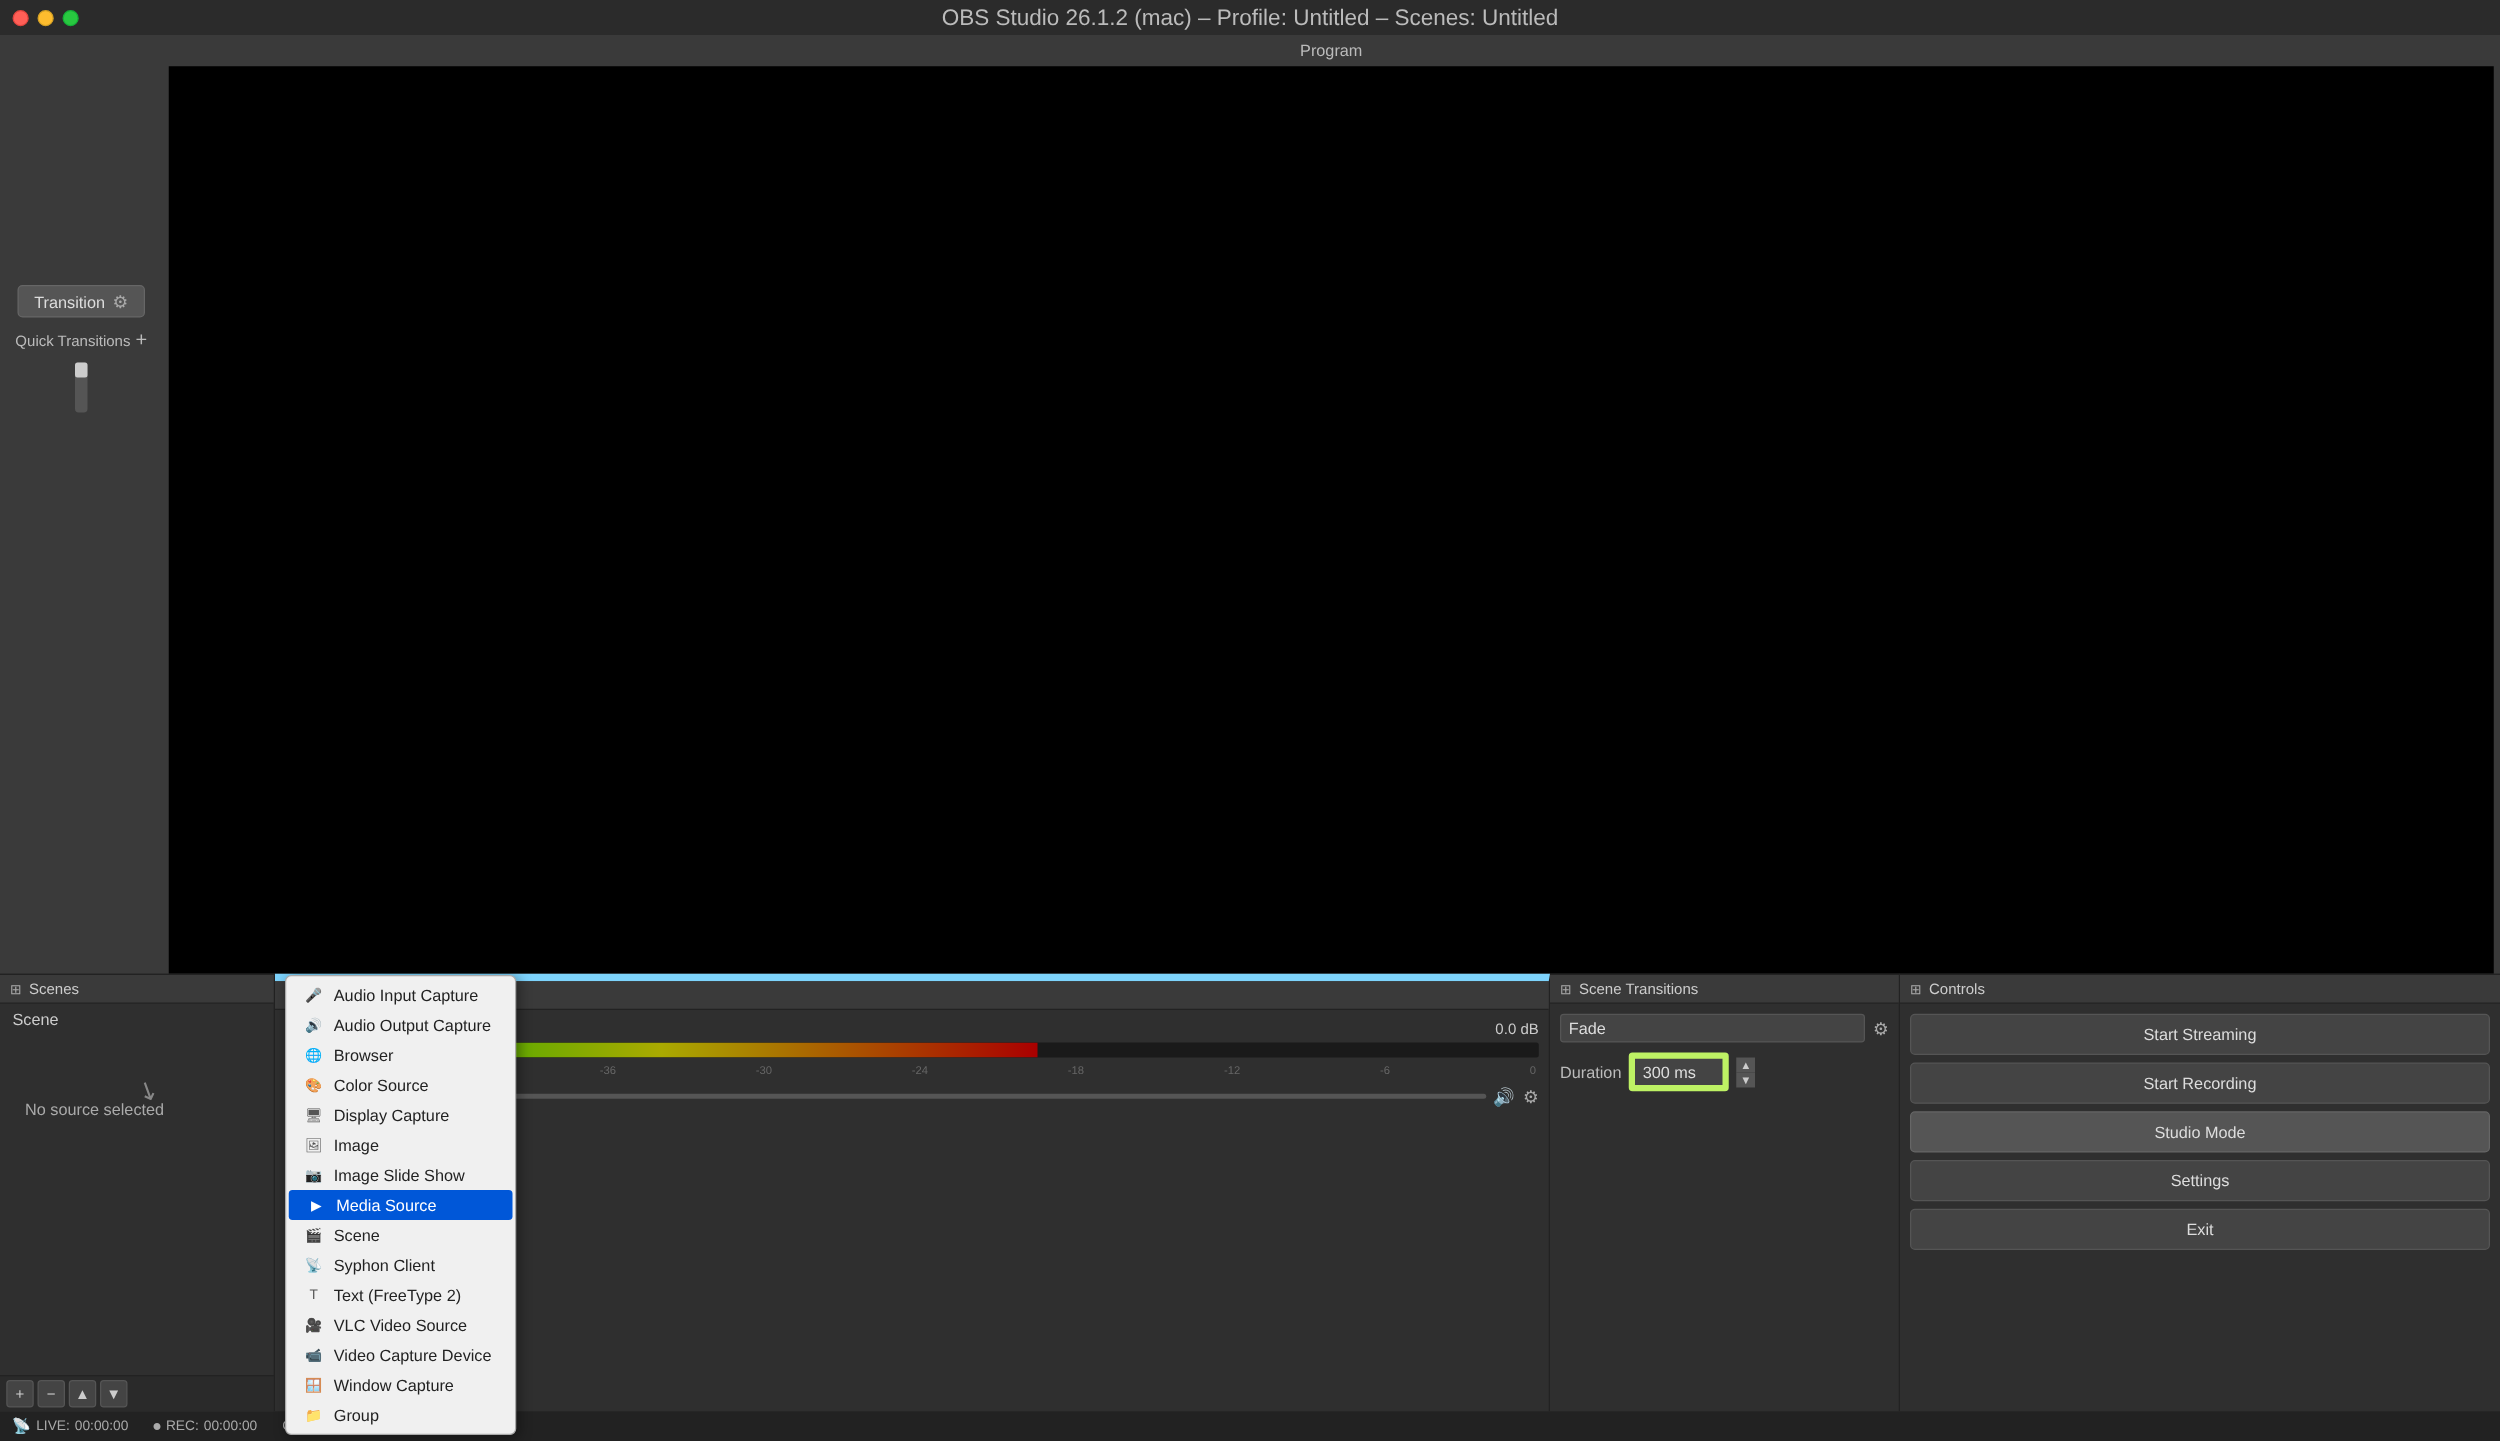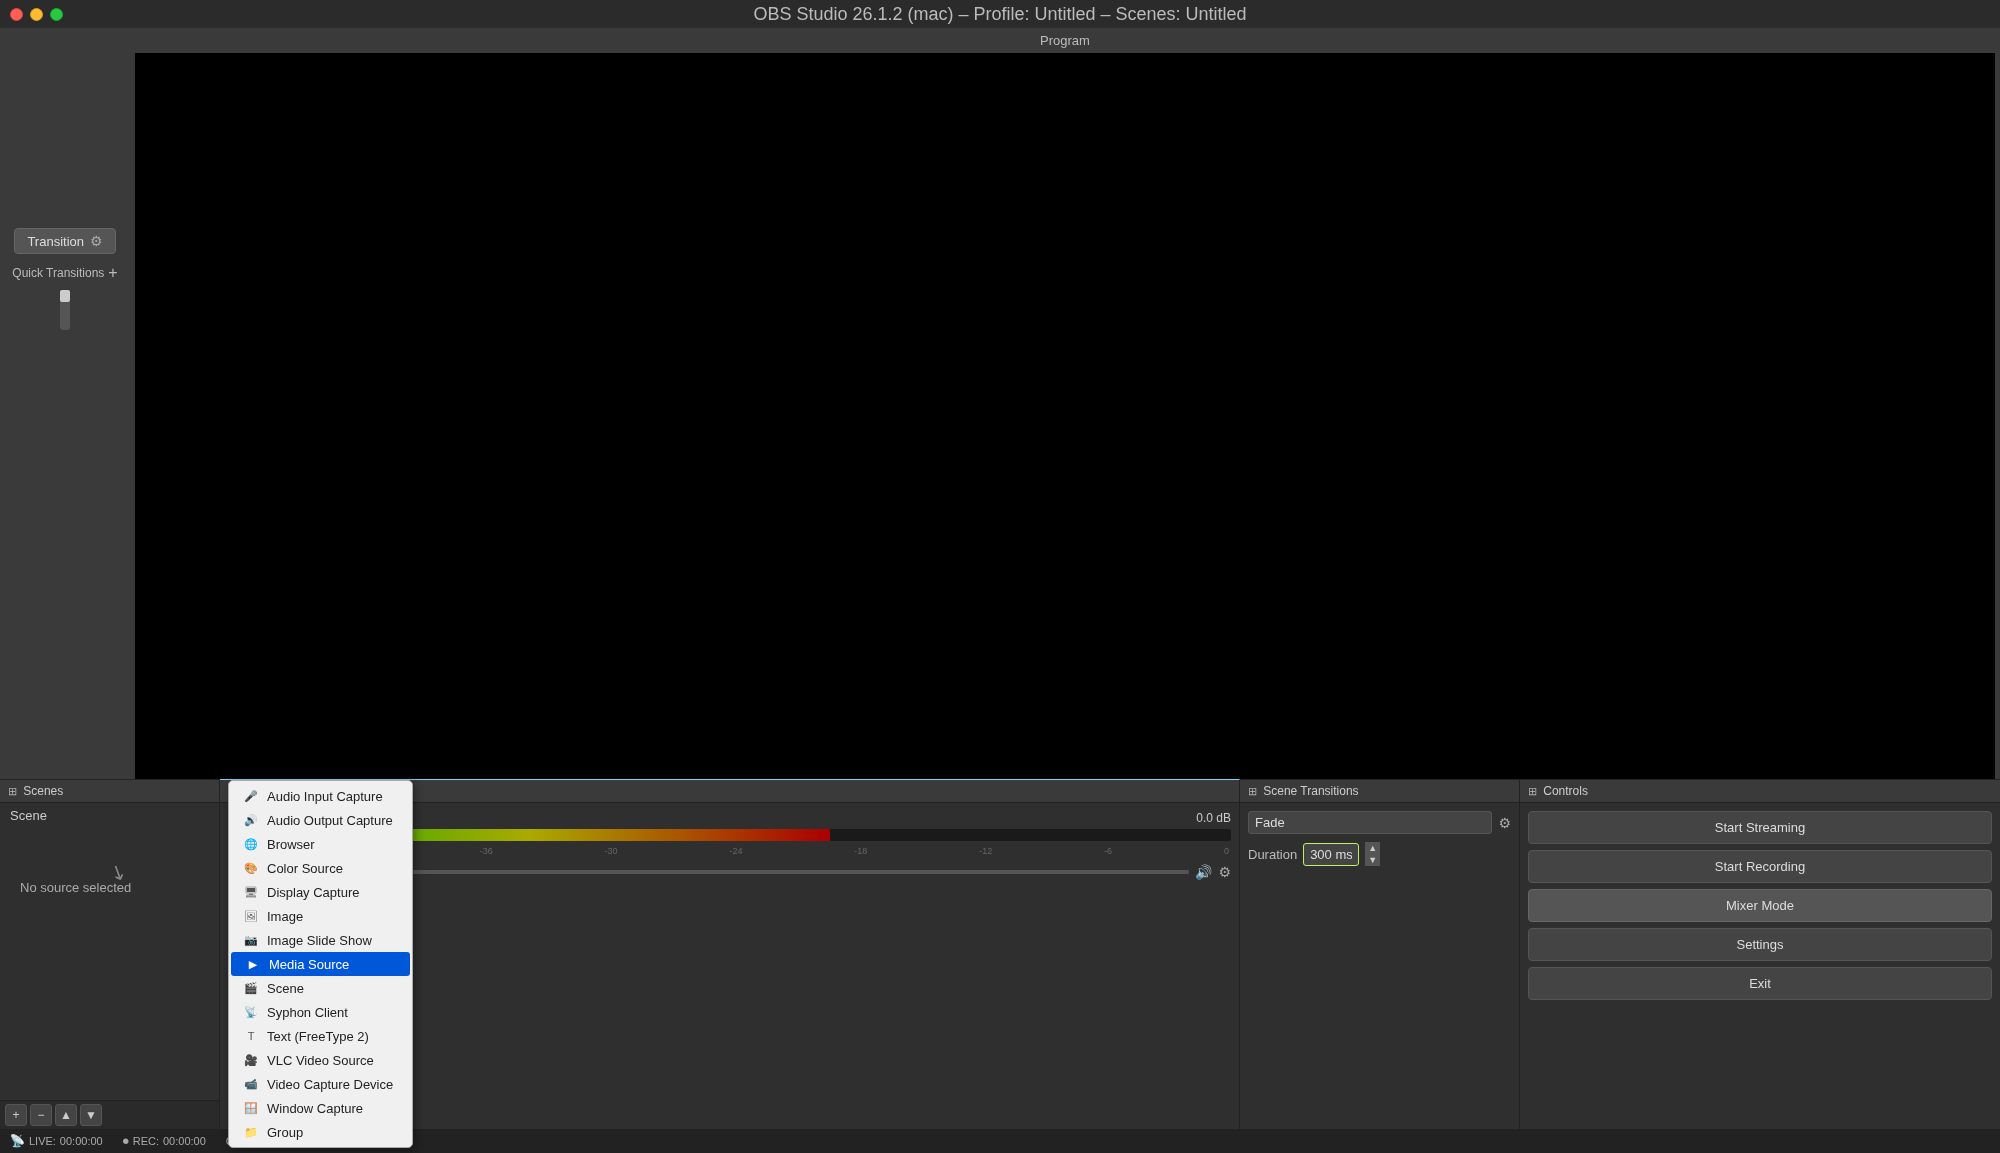--- a/index.html
+++ b/index.html
@@ -279,21 +279,21 @@
       flex-shrink: 0;
     }
     .menu-item.selected .menu-icon {
       color: white;
     }
 
     
     .mixer-panel {
       flex: 1;
       background: #2f2f2f;
-      border-top: 1px solid #7dd3fc;
+      border-top: 6px solid #7dd3fc;
       border-right: 1px solid #222;
       display: flex;
       flex-direction: column;
     }
     .mixer-content {
       flex: 1;
       display: flex;
       flex-direction: column;
       padding: 8px;
     }
@@ -386,26 +386,26 @@
       display: flex;
       align-items: center;
       gap: 6px;
     }
     .duration-label {
       font-size: 13px;
       color: #bbb;
     }
     .duration-input {
       background: #444;
-      border: 1px solid #bef264;
+      border: 5px solid #bef264;
       color: #ddd;
       padding: 3px 6px;
       border-radius: 3px;
       font-size: 13px;
-      width: 56px;
+      width: 80px;
     }
     .duration-spinner {
       display: flex;
       flex-direction: column;
       gap: 0;
     }
     .spinner-btn {
       background: #555;
       border: none;
       color: #ccc;
@@ -662,21 +662,21 @@
       </div>
 
       <div class="controls-panel">
         <div class="panel-header">
           <span class="panel-header-icon">⊞</span>
           <span>Controls</span>
         </div>
         <div class="controls-content">
           <button class="control-btn">Start Streaming</button>
           <button class="control-btn">Start Recording</button>
-          <button class="control-btn studio-mode">Mixer Mode</button>
+          <button class="control-btn studio-mode">Studio Mode</button>
           <button class="control-btn">Settings</button>
           <button class="control-btn">Exit</button>
         </div>
       </div>
 
     </div>
   </div>
 
   <div class="status-bar">
     <div class="status-item">

